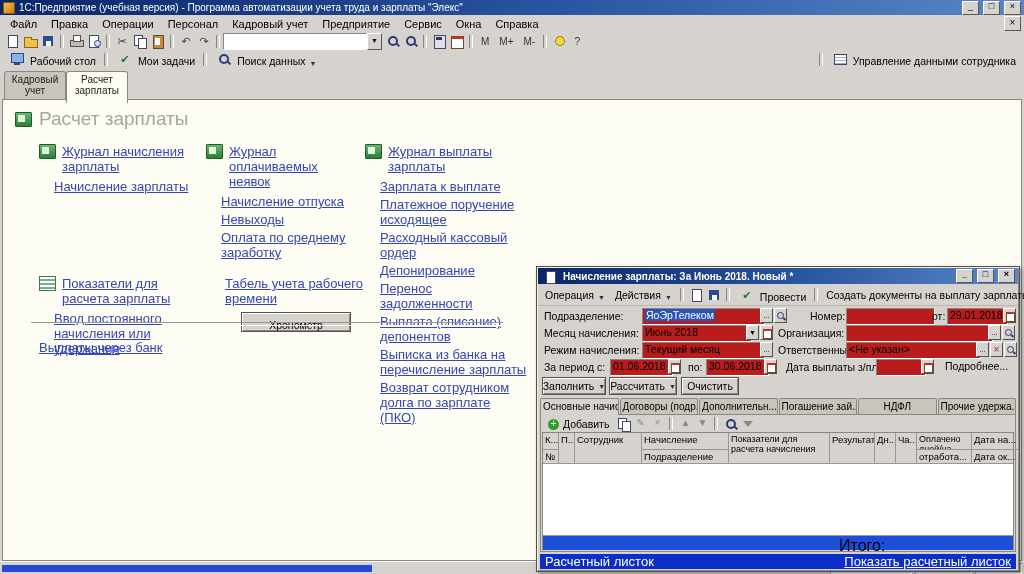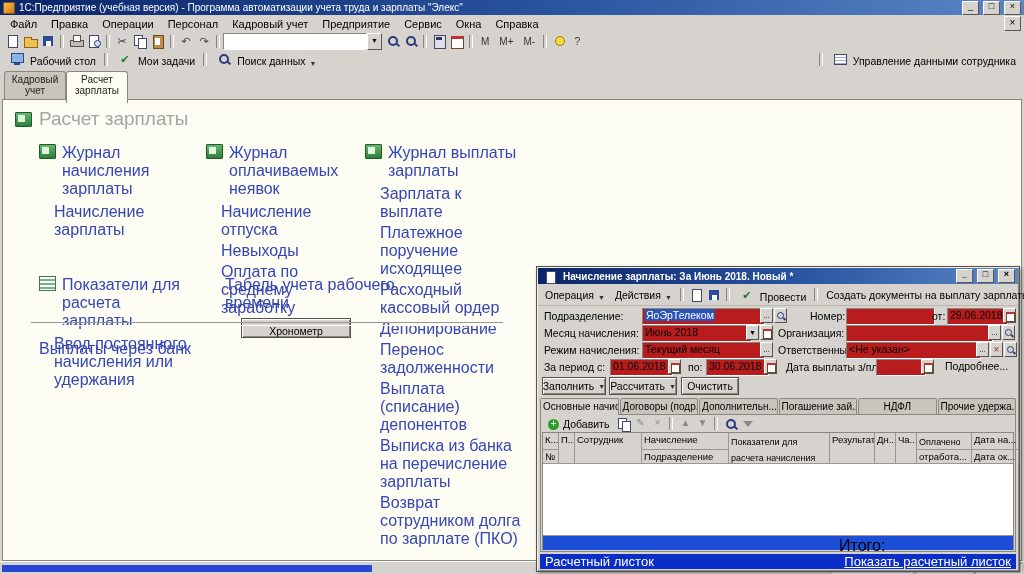--- a/index.html
+++ b/index.html
@@ -57,21 +57,21 @@
   .red{color:#9a2a22}
   .grn{color:#1c7a2a}
 
   
   .workspace{position:absolute;top:68px;left:0;right:0;bottom:12px;background:#d6d3ce}
   .app-tab{position:absolute;top:3px;width:60px;height:27px;background:#c9c5bd;border:1px solid #8a8780;border-bottom:none;border-radius:3px 3px 0 0;font-size:10px;text-align:center;padding-top:2px;line-height:11px;color:#222;cursor:default}
   .app-tab.active{background:#fdfdf4;z-index:3;height:29px}
   .content-panel{position:absolute;top:31px;left:2px;right:2px;bottom:1px;background:#fdfdf4;border:1px solid #8a8780;z-index:1}
   .page-title-row{position:absolute;top:8px;left:12px;display:flex;align-items:center;gap:7px}
   .page-title{font-size:19px;color:#9fa8a4}
-  .hlink{color:#3646b4;font-size:16px;cursor:pointer}
+  .hlink{color:#3646b4;text-decoration:underline;font-size:13px;cursor:pointer}
   .link-col{position:absolute;top:44px}
   .col-header{display:flex;gap:6px;align-items:flex-start}
   .col-items{margin:5px 0 0 15px;display:flex;flex-direction:column;gap:3px}
   .groove{position:absolute;height:2px;border-top:1px solid #9a9890;border-bottom:1px solid #fff}
   .btn{background:#d6d3ce;border:1px solid #55524c;box-shadow:inset 1px 1px 0 #fff,inset -1px -1px 0 #8a8780;font-family:"Liberation Sans",sans-serif;font-size:10.5px;padding:6px 10px;cursor:default}
 
   
   .dialog{position:absolute;left:536px;top:266px;width:482px;height:304px;background:#d6d3ce;border:1px solid #55524c;box-shadow:inset 1px 1px 0 #f2efe8,inset -1px -1px 0 #8a8780,2px 2px 4px rgba(0,0,0,.35);z-index:10}
   .dlg-titlebar{position:absolute;top:1px;left:1px;right:1px;height:16px;background:linear-gradient(90deg,#0b2569,#2a55a0 55%,#5a86c6);color:#fff;display:flex;align-items:center;gap:4px;padding:0 3px;font-size:10px;font-weight:bold}
   .dlg-titlebar .title-text{font-weight:bold}
@@ -90,21 +90,21 @@
   .dtab.active{background:#d6d3ce;position:relative;z-index:2}
   .tab-page{position:absolute;top:147px;left:3px;right:3px;bottom:19px;border:1px solid #8a8780}
   .grid-toolbar{height:17px;display:flex;align-items:center;padding:0 2px;gap:1px}
   .gadd{width:11px;height:11px;border-radius:50%;background:#2aa02a;color:#fff;font-size:10px;line-height:10px;text-align:center;flex:none}
   .sicon{position:relative;width:16px;height:15px;flex:none;text-align:center;line-height:14px;font-size:10px;color:#8a8a96}
   .grid{margin:0 1px;background:#fff;border:1px solid #8a8780;border-bottom:none}
   .ghead{display:flex;background:#d6d3ce;border-bottom:1px solid #9a9690;height:30px}
   .gcol{flex:none;border-right:1px solid #9a9690;display:flex;flex-direction:column;overflow:hidden}
   .gc{font-size:9.5px;padding:1px 2px;white-space:nowrap;overflow:hidden;line-height:12px}
   .gc.split{height:15px;border-bottom:1px solid #9a9690}
-  .gc.wrap{white-space:normal;line-height:16px;font-size:9px}
+  .gc.wrap{white-space:normal;line-height:10px;font-size:9px}
   .gbody{height:71px;background:#fff}
   .gtotal{position:relative;height:14px;background:#1d4ed8;border-top:1px solid #9a9690;font-size:16px}
   .gtotal span{position:absolute;left:296px;width:46px;text-align:right;top:1px}
   .dlg-footer{position:absolute;left:3px;right:3px;bottom:2px;height:15px;background:#0b2ec8;color:#fff;font-size:13px;display:flex;align-items:center;padding:0 5px}
   .dlg-footer .flink{margin-left:auto;text-decoration:underline;cursor:pointer}
 
   
   .statusbar{position:absolute;left:0;right:0;bottom:0;height:12px;background:#d6d3ce;border-top:1px solid #fff;display:flex;align-items:center;padding:0 2px;gap:3px}
   .sb-blue{width:370px;height:7px;background:#2846d8;flex:none}
   .sb-cell{height:9px;border:1px solid;border-color:#8a8780 #fff #fff #8a8780;flex:none}
@@ -298,21 +298,21 @@
 
       <span class="f-label" style="left:6px;top:4px">Подразделение:</span>
       <div class="field" style="left:104px;top:2px;width:117px">
         <span class="selval">ЯоЭрТелеком</span>
       </div>
       <button class="fbtn" style="left:222px;top:2px">...</button>
       <button class="fbtn fb-mag" style="left:236px;top:2px"></button>
       <span class="f-label" style="left:272px;top:4px">Номер:</span>
       <div class="field" style="left:308px;top:2px;width:83px"></div>
       <span class="f-label" style="left:394px;top:4px">от:</span>
-      <div class="field" style="left:409px;top:2px;width:55px">29.06.2018</div>
+      <div class="field" style="left:409px;top:2px;width:55px">29.01.2018</div>
       <button class="fbtn fb-cal" style="left:465px;top:2px"></button>
 
       <span class="f-label" style="left:6px;top:21px">Месяц начисления:</span>
       <div class="field" style="left:104px;top:19px;width:104px">Июнь 2018</div>
       <button class="fbtn" style="left:208px;top:19px;font-size:7px">▼</button>
       <button class="fbtn fb-cal" style="left:222px;top:19px"></button>
       <span class="f-label" style="left:240px;top:21px">Организация:</span>
       <div class="field" style="left:308px;top:19px;width:141px"></div>
       <button class="fbtn" style="left:450px;top:19px">...</button>
       <button class="fbtn fb-mag" style="left:464px;top:19px"></button>

